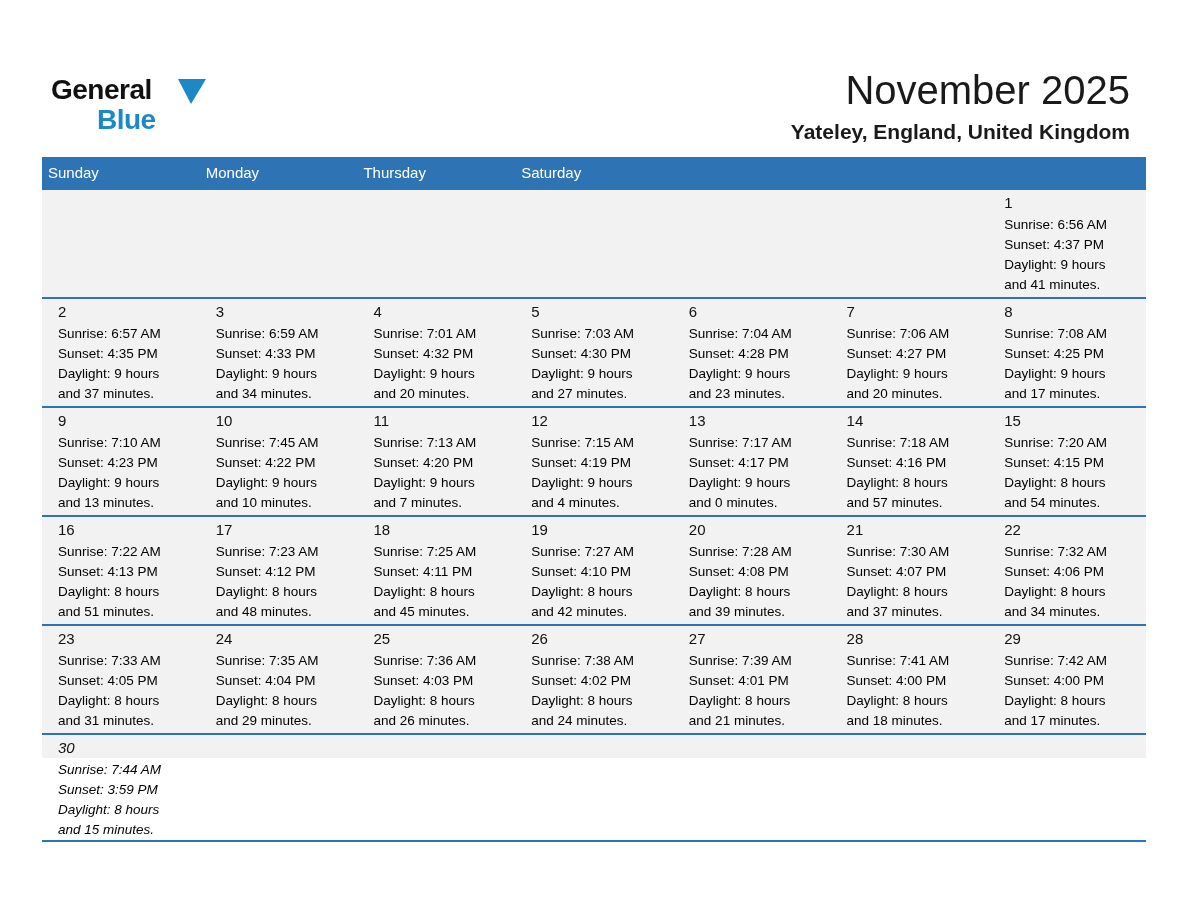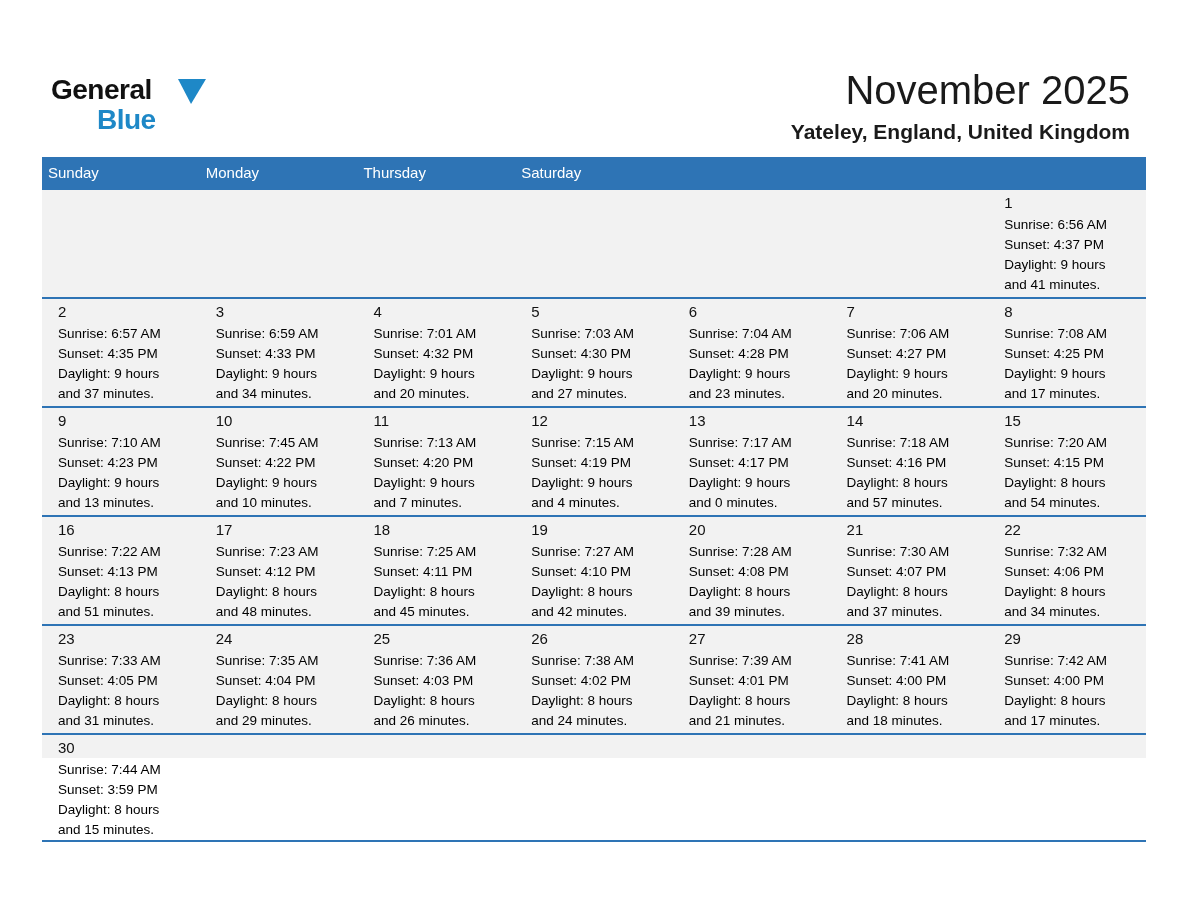--- a/index.html
+++ b/index.html
@@ -51,20 +51,21 @@
     display: flex; align-items: center; white-space: nowrap;
   }
   .week-row {
     display: grid; grid-template-columns: repeat(7, 1fr);
     height: 109px; background: var(--row-bg);
     border-top: 2px solid var(--separator);
   }
   .week-row.last {
     background: linear-gradient(to bottom, var(--row-bg) 0px, var(--row-bg) 23px, #ffffff 23px, #ffffff 100%);
     border-bottom: 2px solid var(--separator);
+    font-style: italic;
   }
   .day-cell { padding: 3px 8px 0 16px; overflow: hidden; }
   .day-number { font-size: 15px; line-height: 19px; margin-bottom: 3px; color: #111111; }
   .cell-line { font-size: 13.5px; line-height: 20px; color: #000000; white-space: nowrap; }
 </style>
 </head>
 <body>
 
 <div class="page">
 

